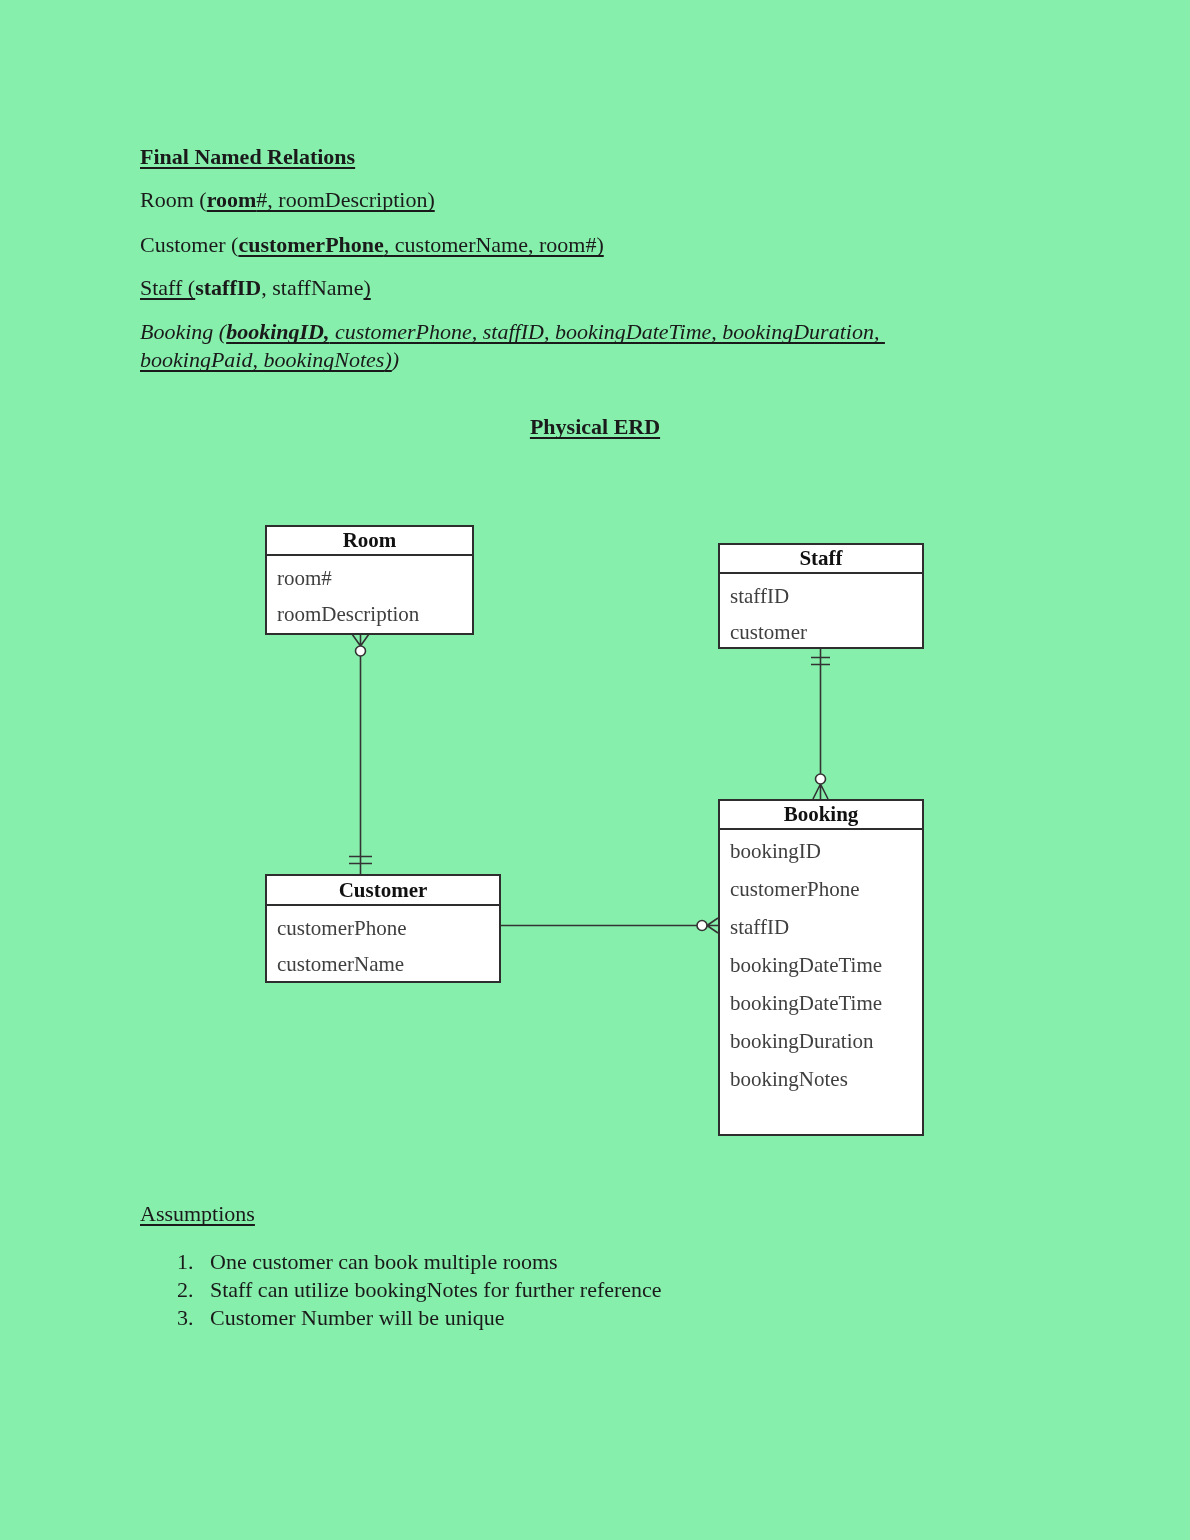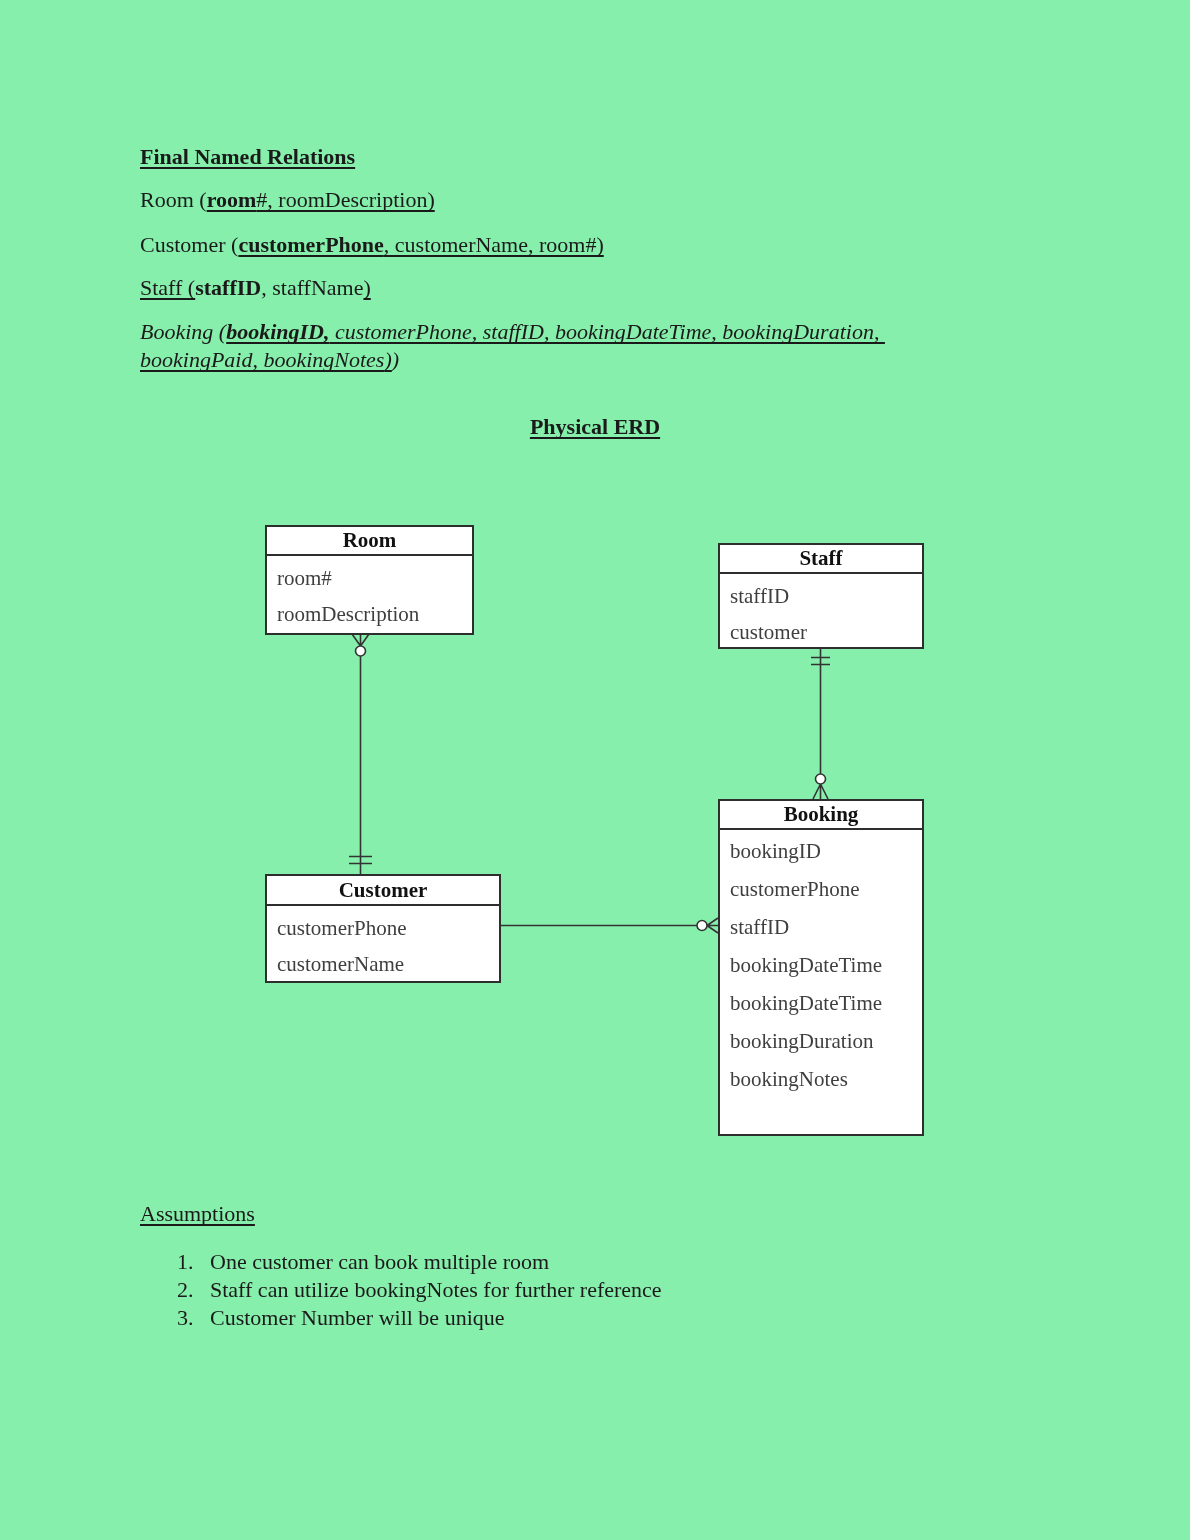--- a/index.html
+++ b/index.html
@@ -148,21 +148,21 @@
       <div class="attr-row">bookingDuration</div>
       <div class="attr-row">bookingNotes</div>
     </div>
   </div>
 
   <div class="abs u" style="left:140px; top:1201px; font-size:22px;">Assumptions</div>
 
   <div class="abs" style="left:177px; top:1248px;">
     <div class="assume-row">
       <span class="assume-marker">1.</span>
-      <span>One customer can book multiple room</span>
+      <span>One customer can book multiple rooms</span>
     </div>
     <div class="assume-row">
       <span class="assume-marker">2.</span>
       <span>Staff can utilize bookingNotes for further reference</span>
     </div>
     <div class="assume-row">
       <span class="assume-marker">3.</span>
       <span>Customer Number will be unique</span>
     </div>
   </div>

